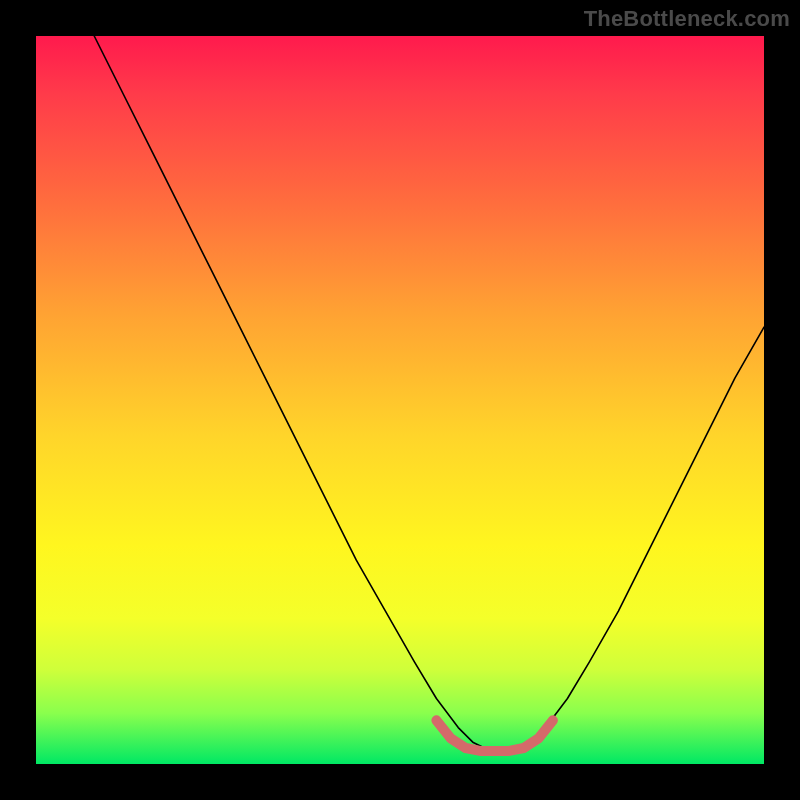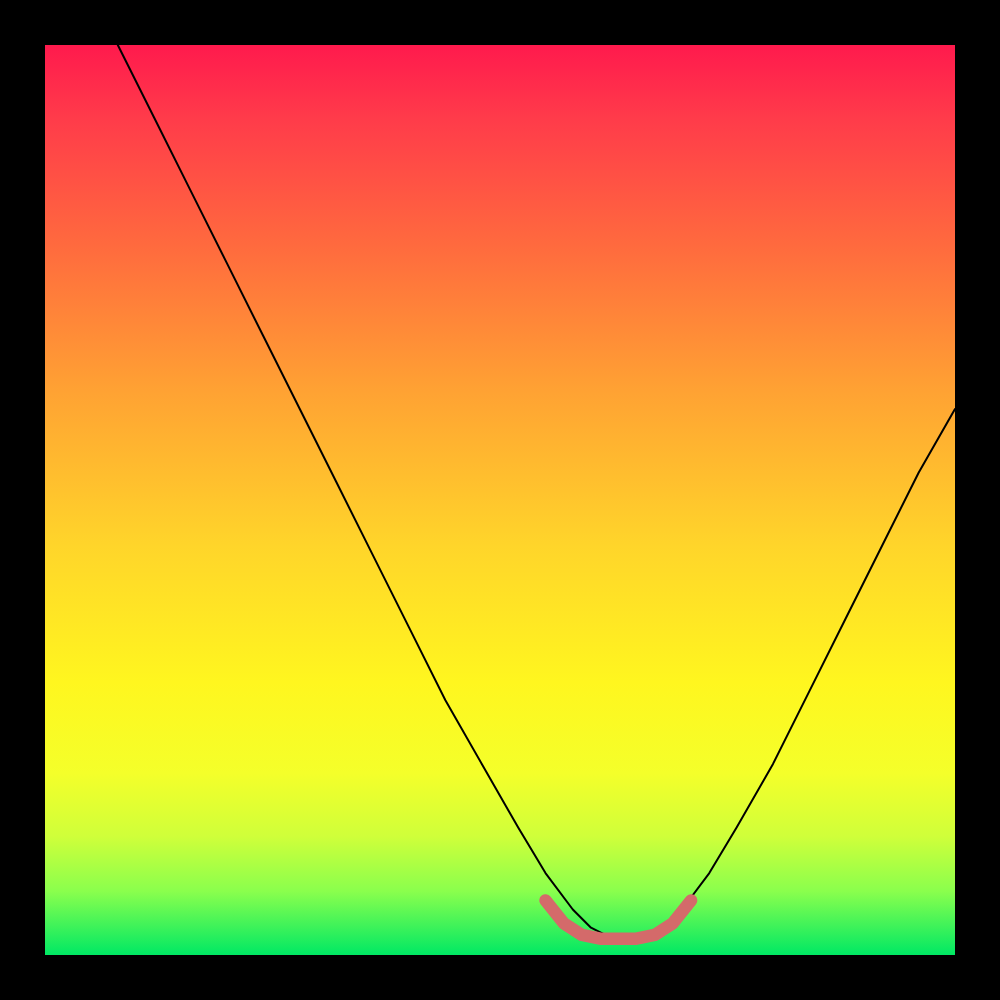--- a/index.html
+++ b/index.html
@@ -54,20 +54,21 @@
     top: 0;
     width: 728px;
     height: 728px;
     overflow: visible;
   }
 </style>
 </head>
 <body>
 
 <div class="frame">
+  <div class="watermark">TheBottleneck.com</div>
 
   <div class="plot-area">
     <svg class="curve" viewBox="0 0 728 728" preserveAspectRatio="none">
       <path id="series-0" fill="none" stroke="#000000" stroke-width="1.6" stroke-linecap="round" stroke-linejoin="round" d="M58.24 0.00 L87.36 58.24 L116.48 116.48 L145.60 174.72 L174.72 232.96 L203.84 291.20 L232.96 349.44 L262.08 407.68 L291.20 465.92 L320.32 524.16 L349.44 575.12 L378.56 626.08 L400.40 662.48 L422.24 691.60 L436.80 706.16 L451.36 713.44 L465.92 713.44 L480.48 713.44 L495.04 706.16 L509.60 691.60 L531.44 662.48 L553.28 626.08 L582.40 575.12 L611.52 516.88 L640.64 458.64 L669.76 400.40 L698.88 342.16 L728.00 291.20"></path>
       <path id="series-1" fill="none" stroke="#d46a6a" stroke-width="10" stroke-linecap="round" stroke-linejoin="round" d="M400.40 684.32 L414.96 702.52 L429.52 711.98 L444.08 714.90 L458.64 714.90 L473.20 714.90 L487.76 711.98 L502.32 702.52 L516.88 684.32"></path>
     </svg>
   </div>
 </div>
 
 </body></html>

